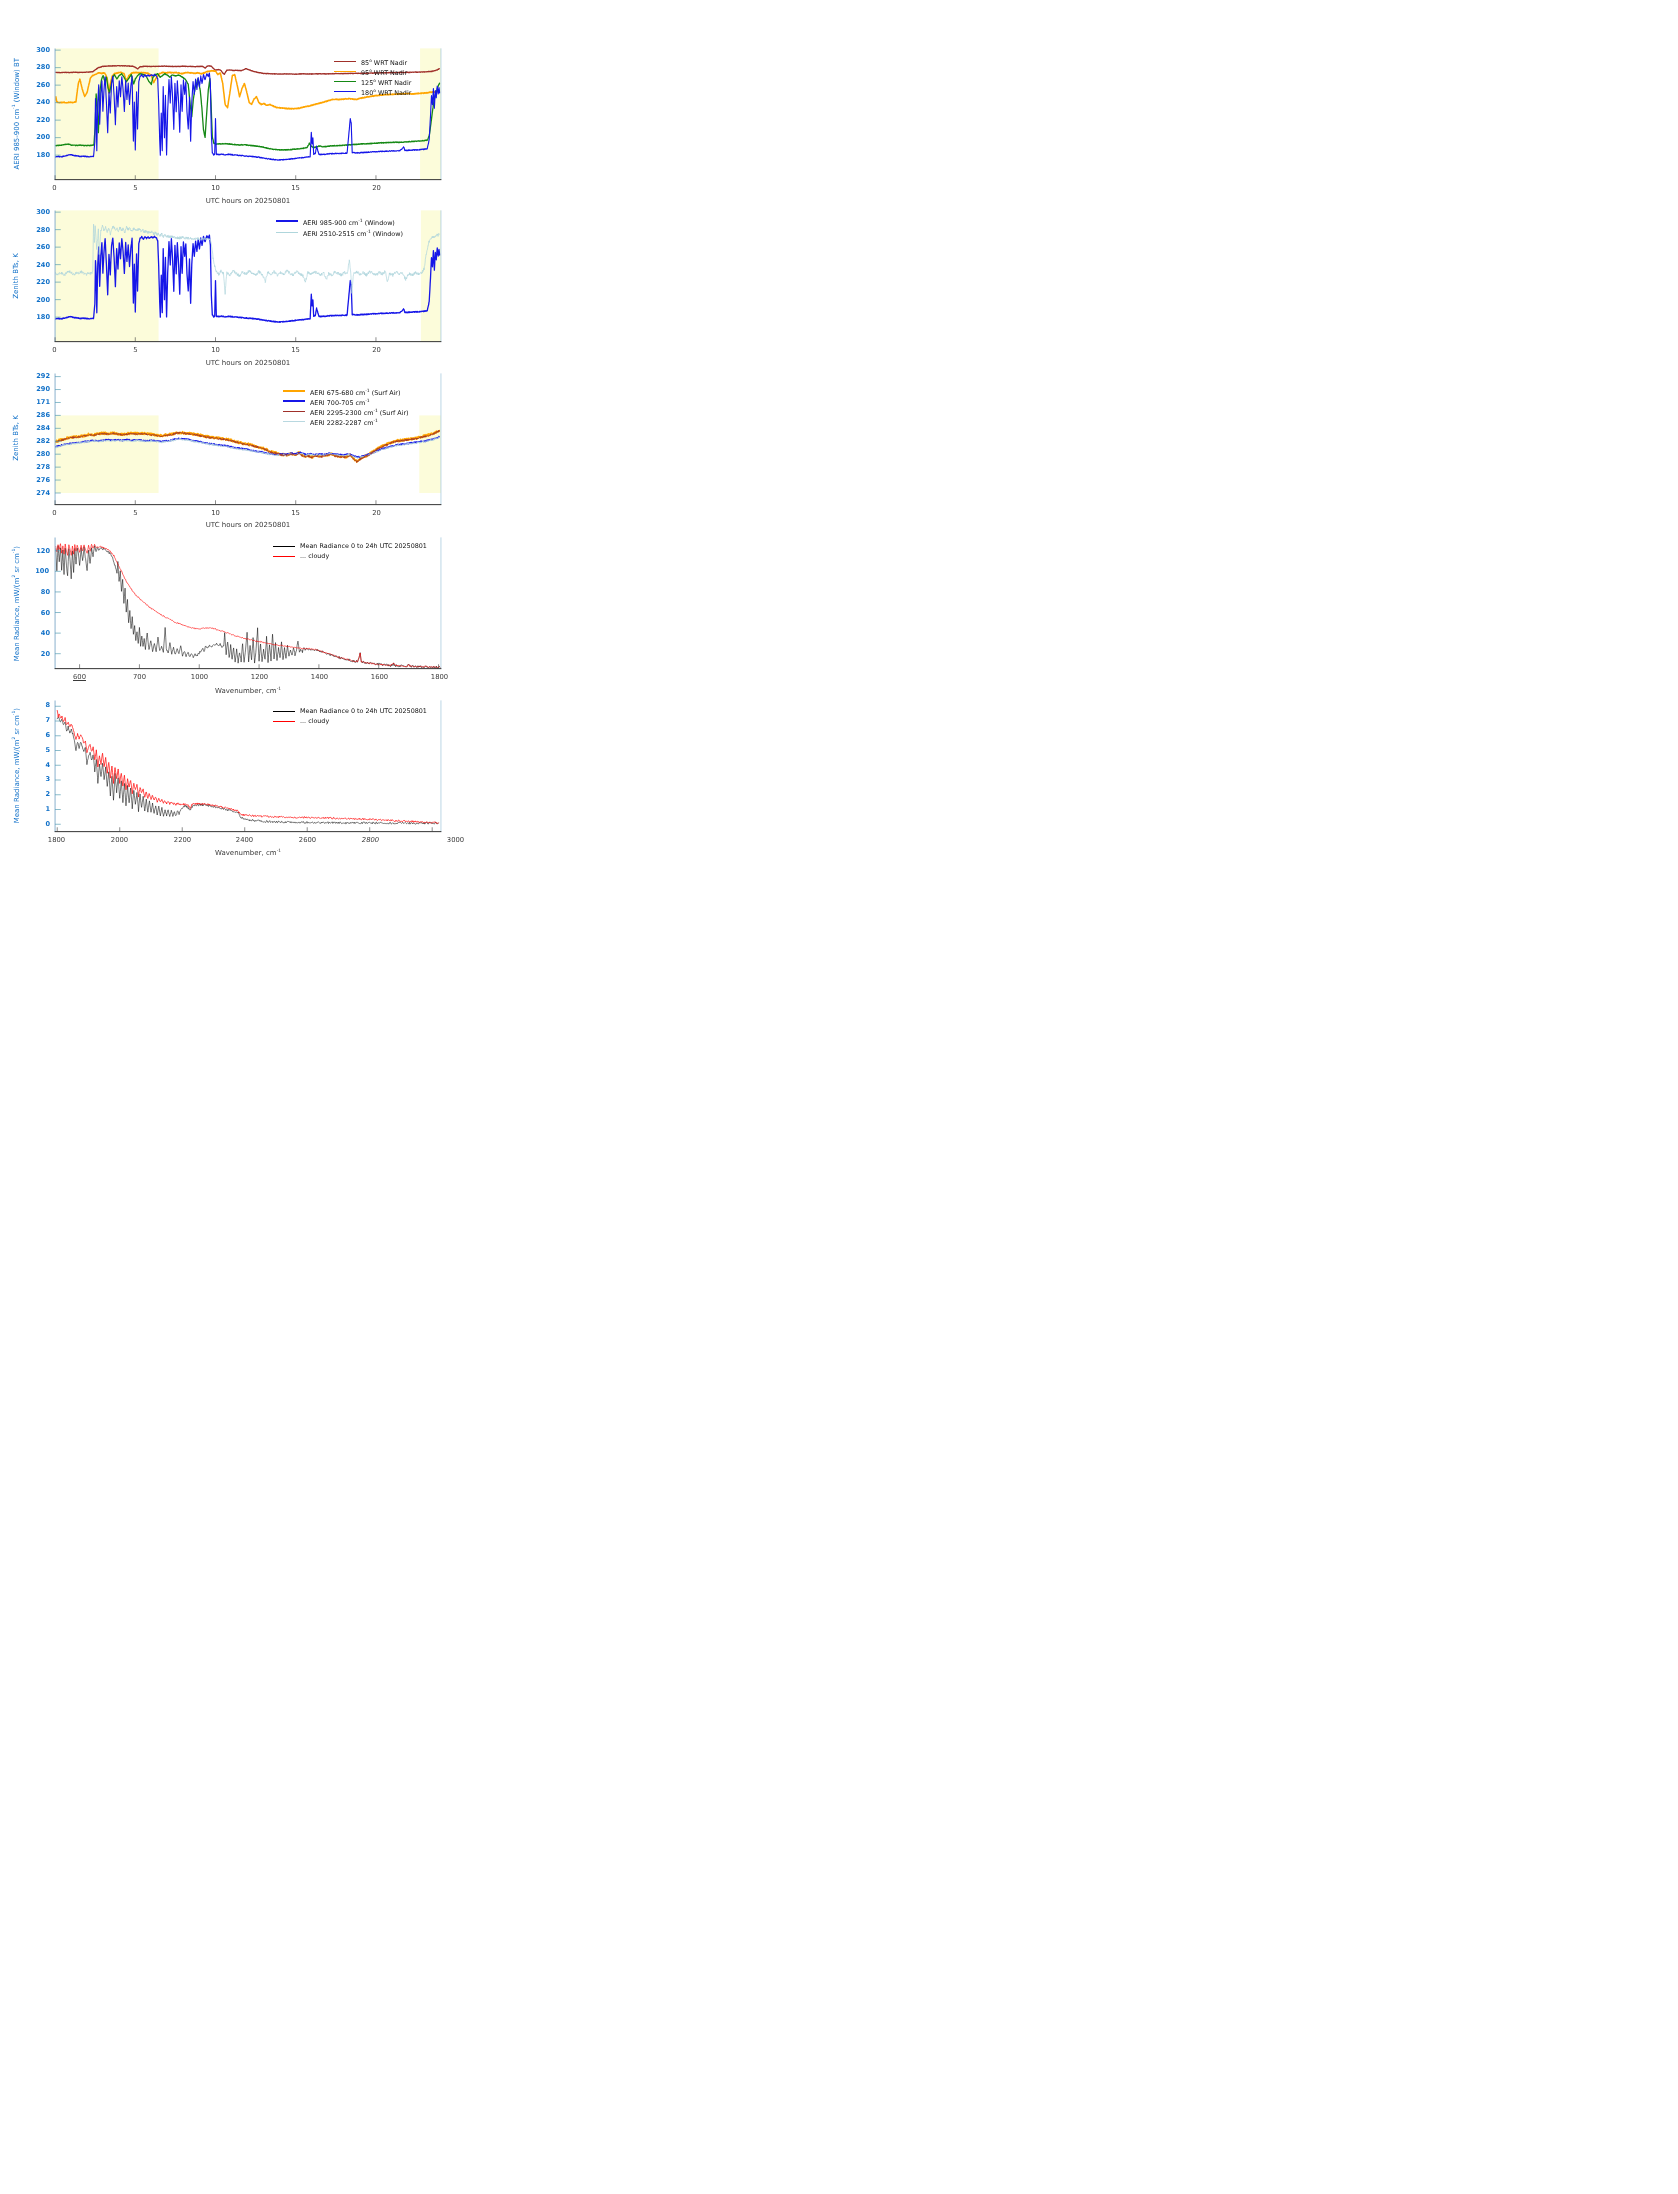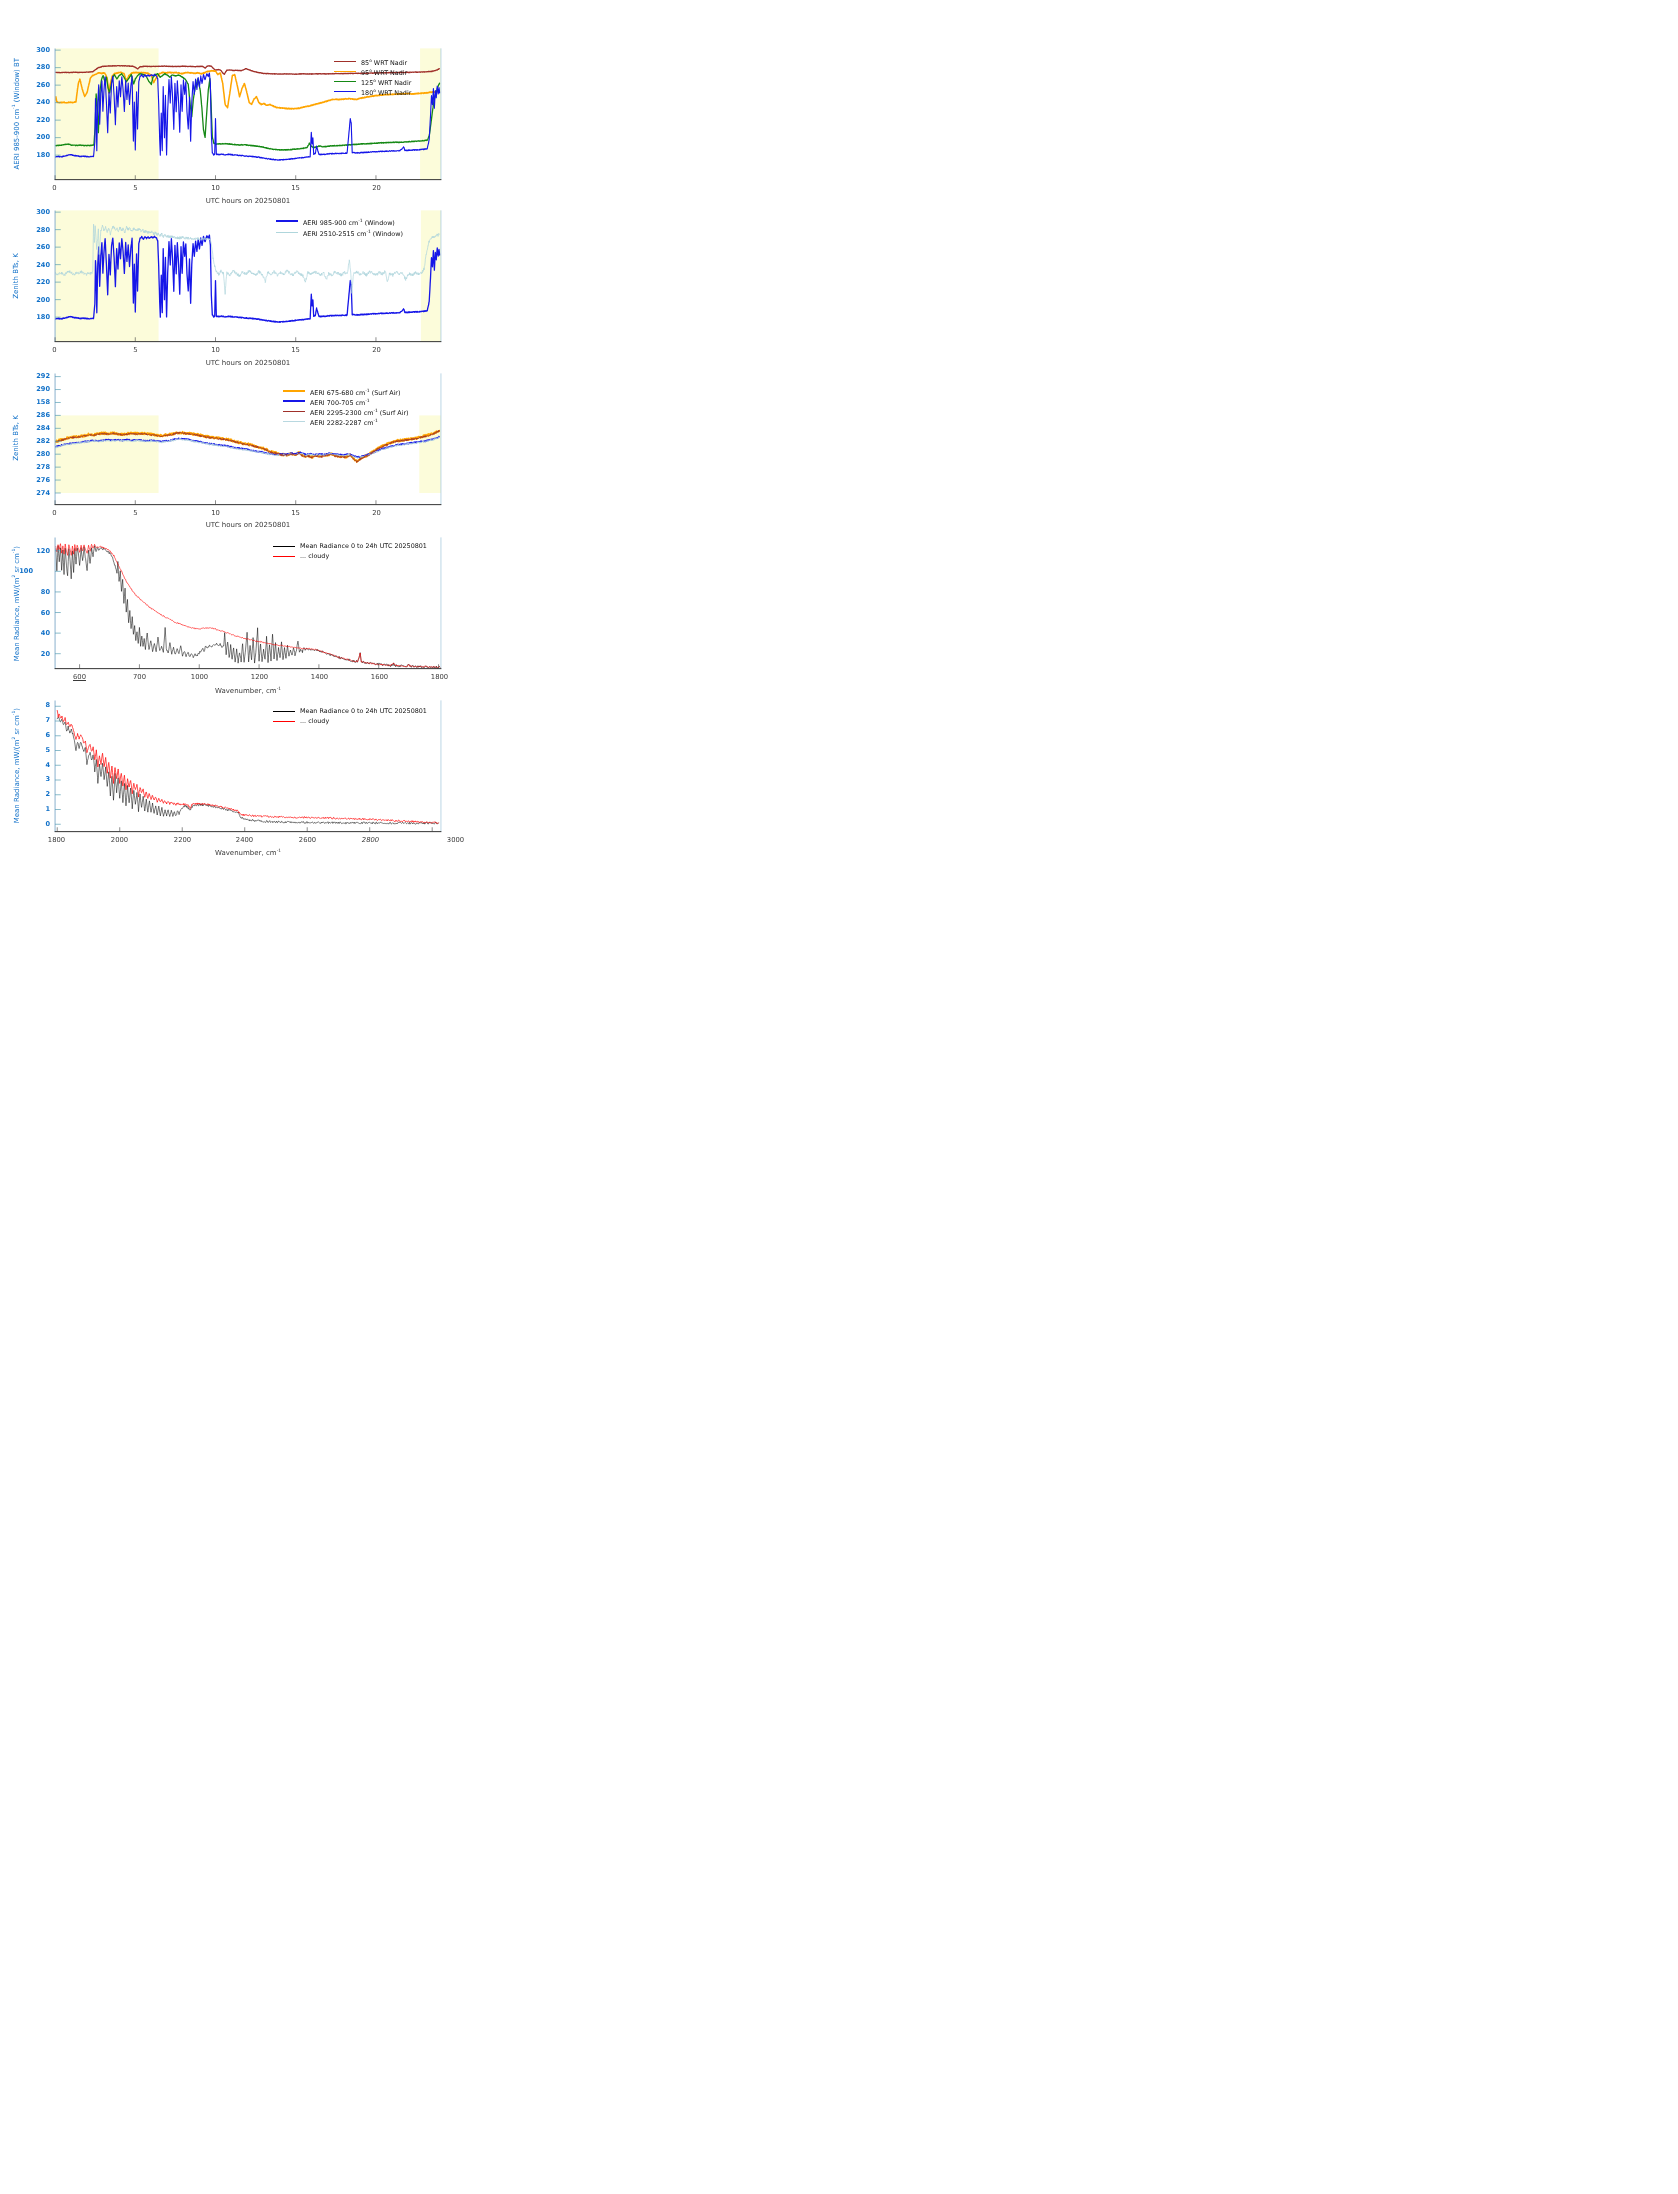--- a/index.html
+++ b/index.html
@@ -162,21 +162,21 @@
       <line x1="560.1039501039502" y1="310" x2="560.1039501039502" y2="300" stroke="#444444" stroke-width="1.4"></line>
       <line x1="743.4719334719334" y1="310" x2="743.4719334719334" y2="300" stroke="#444444" stroke-width="1.4"></line>
     </svg>
     <div class="ytick-label" style="left: 23px; top: 489px; color: rgb(16, 112, 200);">274</div>
     <div class="ytick-label" style="left: 23px; top: 476px; color: rgb(16, 112, 200);">276</div>
     <div class="ytick-label" style="left: 23px; top: 463px; color: rgb(16, 112, 200);">278</div>
     <div class="ytick-label" style="left: 23px; top: 450px; color: rgb(16, 112, 200);">280</div>
     <div class="ytick-label" style="left: 23px; top: 437px; color: rgb(16, 112, 200);">282</div>
     <div class="ytick-label" style="left: 23px; top: 424px; color: rgb(16, 112, 200);">284</div>
     <div class="ytick-label" style="left: 23px; top: 411px; color: rgb(16, 112, 200);">286</div>
-    <div class="ytick-label" style="left: 23px; top: 398px; color: rgb(16, 112, 200);">158</div>
+    <div class="ytick-label" style="left: 23px; top: 398px; color: rgb(16, 112, 200);">171</div>
     <div class="ytick-label" style="left: 23px; top: 385px; color: rgb(16, 112, 200);">290</div>
     <div class="ytick-label" style="left: 23px; top: 372px; color: rgb(16, 112, 200);">292</div>
     <div class="xtick-label" style="left: 39px; top: 509px; color: rgb(58, 58, 58);">0</div>
     <div class="xtick-label" style="left: 120px; top: 509px; color: rgb(58, 58, 58);">5</div>
     <div class="xtick-label" style="left: 200px; top: 509px; color: rgb(58, 58, 58);">10</div>
     <div class="xtick-label" style="left: 280px; top: 509px; color: rgb(58, 58, 58);">15</div>
     <div class="xtick-label" style="left: 361px; top: 509px; color: rgb(58, 58, 58);">20</div>
     <div class="axis-xlabel" style="left: 182px; top: 521px; width: 132px; color: rgb(58, 58, 58);">UTC hours on 20250801</div>
     <div class="axis-ylabel" style="left: -50px; top: 434px; width: 132px; color: rgb(16, 112, 200);">Zenith BTs, K</div>
     <div class="legend-row" style="left: 283px; top: 387px; width: 156px;">
@@ -219,21 +219,21 @@
       <line x1="339.55348837209306" y1="310" x2="339.55348837209306" y2="300" stroke="#444444" stroke-width="1.4"></line>
       <line x1="476.29767441860463" y1="310" x2="476.29767441860463" y2="300" stroke="#444444" stroke-width="1.4"></line>
       <line x1="613.0418604651162" y1="310" x2="613.0418604651162" y2="300" stroke="#444444" stroke-width="1.4"></line>
       <line x1="749.7860465116279" y1="310" x2="749.7860465116279" y2="300" stroke="#444444" stroke-width="1.4"></line>
       <line x1="886.5302325581395" y1="310" x2="886.5302325581395" y2="300" stroke="#444444" stroke-width="1.4"></line>
     </svg>
     <div class="ytick-label" style="left: 23px; top: 650px; color: rgb(16, 112, 200);">20</div>
     <div class="ytick-label" style="left: 23px; top: 629px; color: rgb(16, 112, 200);">40</div>
     <div class="ytick-label" style="left: 23px; top: 609px; color: rgb(16, 112, 200);">60</div>
     <div class="ytick-label" style="left: 23px; top: 588px; color: rgb(16, 112, 200);">80</div>
-    <div class="ytick-label" style="left: 6px; top: 567px; color: rgb(16, 112, 200);">100</div>
+    <div class="ytick-label" style="left: 22px; top: 567px; color: rgb(16, 112, 200);">100</div>
     <div class="ytick-label" style="left: 23px; top: 547px; color: rgb(16, 112, 200);">120</div>
     <div class="xtick-label" style="left: 64px; top: 673px; color: rgb(58, 58, 58); text-decoration: underline;">600</div>
     <div class="xtick-label" style="left: 124px; top: 673px; color: rgb(58, 58, 58);">700</div>
     <div class="xtick-label" style="left: 184px; top: 673px; color: rgb(58, 58, 58);">1000</div>
     <div class="xtick-label" style="left: 244px; top: 673px; color: rgb(58, 58, 58);">1200</div>
     <div class="xtick-label" style="left: 304px; top: 673px; color: rgb(58, 58, 58);">1400</div>
     <div class="xtick-label" style="left: 364px; top: 673px; color: rgb(58, 58, 58);">1600</div>
     <div class="xtick-label" style="left: 424px; top: 673px; color: rgb(58, 58, 58);">1800</div>
     <div class="axis-xlabel" style="left: 182px; top: 686px; width: 132px; color: rgb(58, 58, 58);">Wavenumber, cm<sup>-1</sup></div>
     <div class="axis-ylabel" style="left: -50px; top: 599px; width: 132px; color: rgb(16, 112, 200);">Mean Radiance, mW/(m<sup>2</sup> sr cm<sup>-1</sup>)</div>

